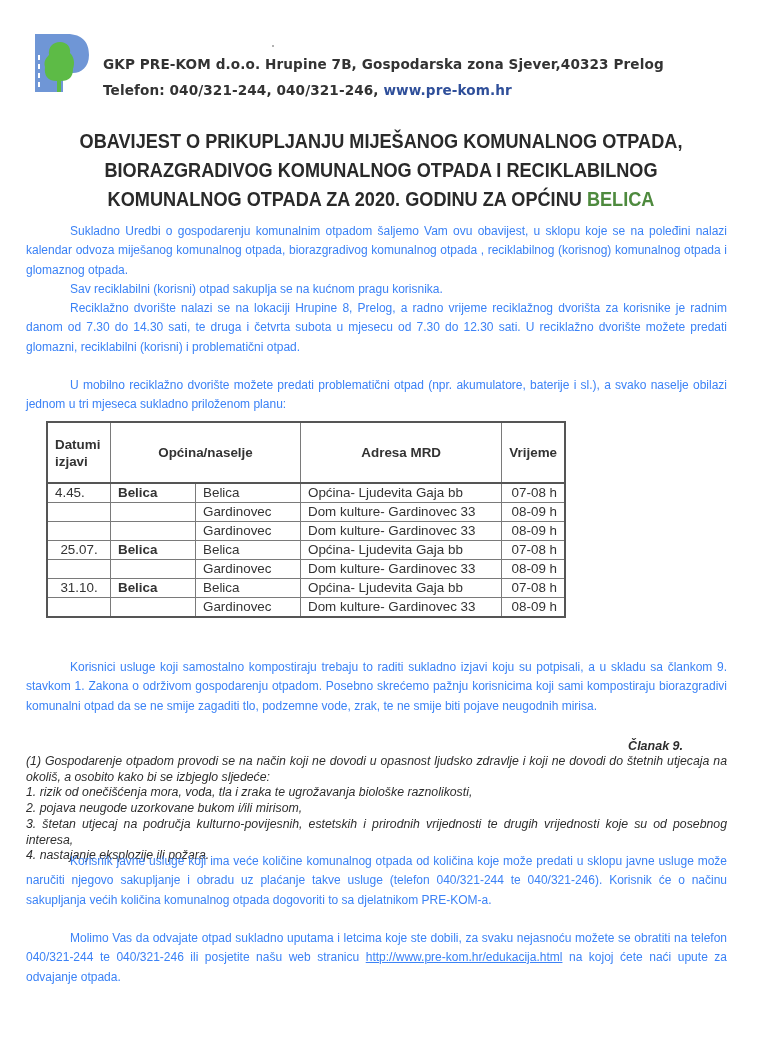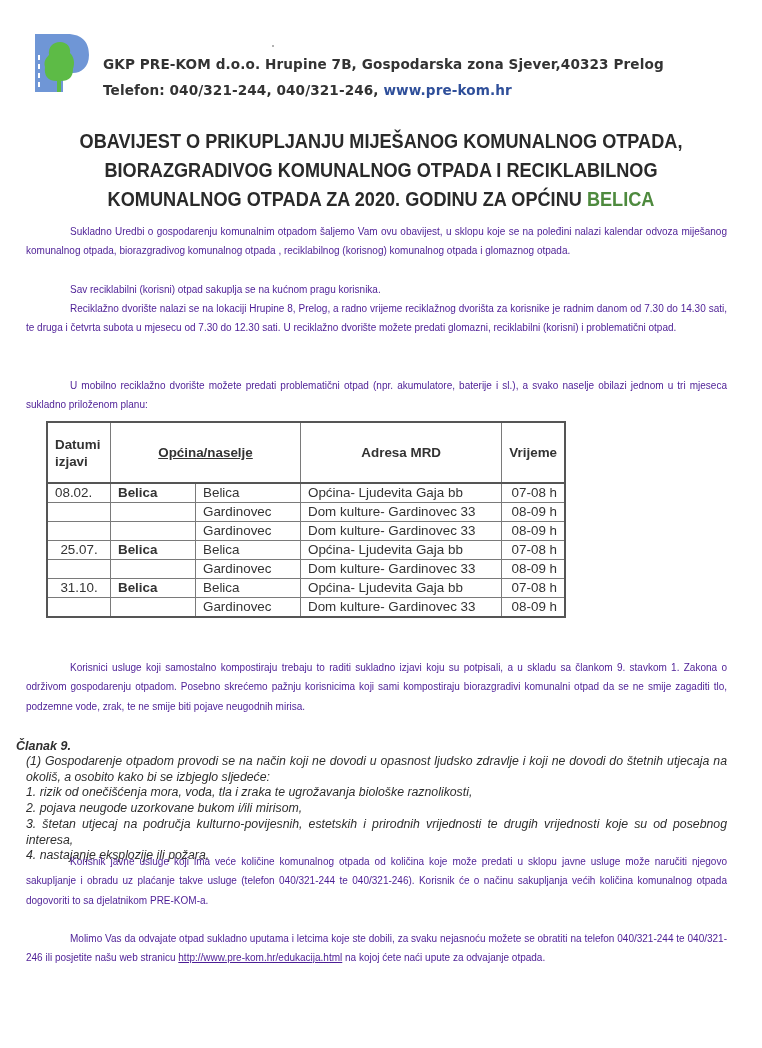--- a/index.html
+++ b/index.html
@@ -4,32 +4,32 @@
 <style>
   html, body { margin: 0; padding: 0; background: #ffffff; }
   body { width: 762px; height: 1048px; position: relative; overflow: hidden; font-family: "Liberation Sans", sans-serif; color: #222; }
   .logo { position: absolute; left: 33px; top: 33px; width: 56px; height: 60px; }
   .hdr { position: absolute; left: 103px; font-family: "DejaVu Sans", sans-serif; font-weight: bold; font-size: 13.6px; color: #333; white-space: nowrap; letter-spacing: 0.1px; }
   .hdr1 { top: 56px; }
   .hdr2 { top: 82px; }
   .hdr .link { color: #2f4f9a; }
   .title { position: absolute; left: 20px; width: 722px; top: 127px; text-align: center; font-family: "Liberation Sans", sans-serif; font-weight: bold; font-size: 19.5px; line-height: 29px; color: #2a2a2a; transform: scaleX(0.93); transform-origin: center top; }
   .title .accent { color: #4e8a3e; }
-  .p { position: absolute; left: 26px; width: 701px; font-size: 10px; line-height: 19.3px; color: #4c1d95; text-align: justify; }
+  .p { position: absolute; left: 26px; width: 701px; font-size: 12px; line-height: 19.3px; color: #3b82f6; text-align: justify; }
   .p.indent { text-indent: 44px; }
-  .art-title { position: absolute; left: 0; width: 683px; top: 739px; text-align: left; font-weight: bold; font-style: italic; font-size: 12.5px; padding-left: 16px; box-sizing: border-box; color: #2e2e2e; }
+  .art-title { position: absolute; left: 0; width: 683px; top: 739px; text-align: right; font-weight: bold; font-style: italic; font-size: 12.5px; padding-left: 16px; box-sizing: border-box; color: #2e2e2e; }
   .art { position: absolute; left: 26px; width: 701px; top: 754px; font-weight: normal; font-style: italic; font-size: 12.3px; line-height: 15.7px; color: #2e2e2e; }
   .art .j { text-align: justify; }
   table.sched { position: absolute; left: 46px; top: 421px; width: 520px; border-collapse: collapse; font-size: 13.4px; color: #333; }
   table.sched td, table.sched th { border: 1px solid #7a7a7a; padding: 0 7px; height: 18px; line-height: 18px; }
   table.sched thead th { height: 59px; font-weight: bold; font-size: 13.4px; line-height: 17px; }
   table.sched { border: 2px solid #555; }
   table.sched thead tr { border-bottom: 2px solid #555; }
   .th-date { width: 48px; text-align: left; padding-left: 7px !important; }
-  .th-op { text-align: center; text-decoration: underline; }
+  .th-op { text-align: center; }
   .th-adr { text-align: center; }
   .th-vr { text-align: center; width: 47px; }
   td.c-date { width: 48px; }
   td.c-op { width: 70px; font-weight: bold; }
   td.c-nas { width: 90px; }
   td.c-vr { text-align: right; }
   .underline { text-decoration: underline; }
   .speck { position: absolute; width: 2px; height: 2px; background: #999; border-radius: 1px; }
 </style>
 </head>
@@ -66,21 +66,21 @@
   <thead>
     <tr>
       <th class="th-date"><span>Datumi</span><br><span>izjavi</span></th>
       <th class="th-op" colspan="2">Općina/naselje</th>
       <th class="th-adr">Adresa MRD</th>
       <th class="th-vr">Vrijeme</th>
     </tr>
   </thead>
   <tbody>
     <tr>
-      <td class="c-date">08.02.</td>
+      <td class="c-date">4.45.</td>
       <td class="c-op">Belica</td>
       <td class="c-nas">Belica</td>
       <td class="c-adr">Općina-  Ljudevita Gaja bb</td>
       <td class="c-vr">07-08 h</td>
     </tr>
     <tr>
       <td class="c-date"></td>
       <td class="c-op"></td>
       <td class="c-nas">Gardinovec</td>
       <td class="c-adr">Dom kulture- Gardinovec 33</td>

